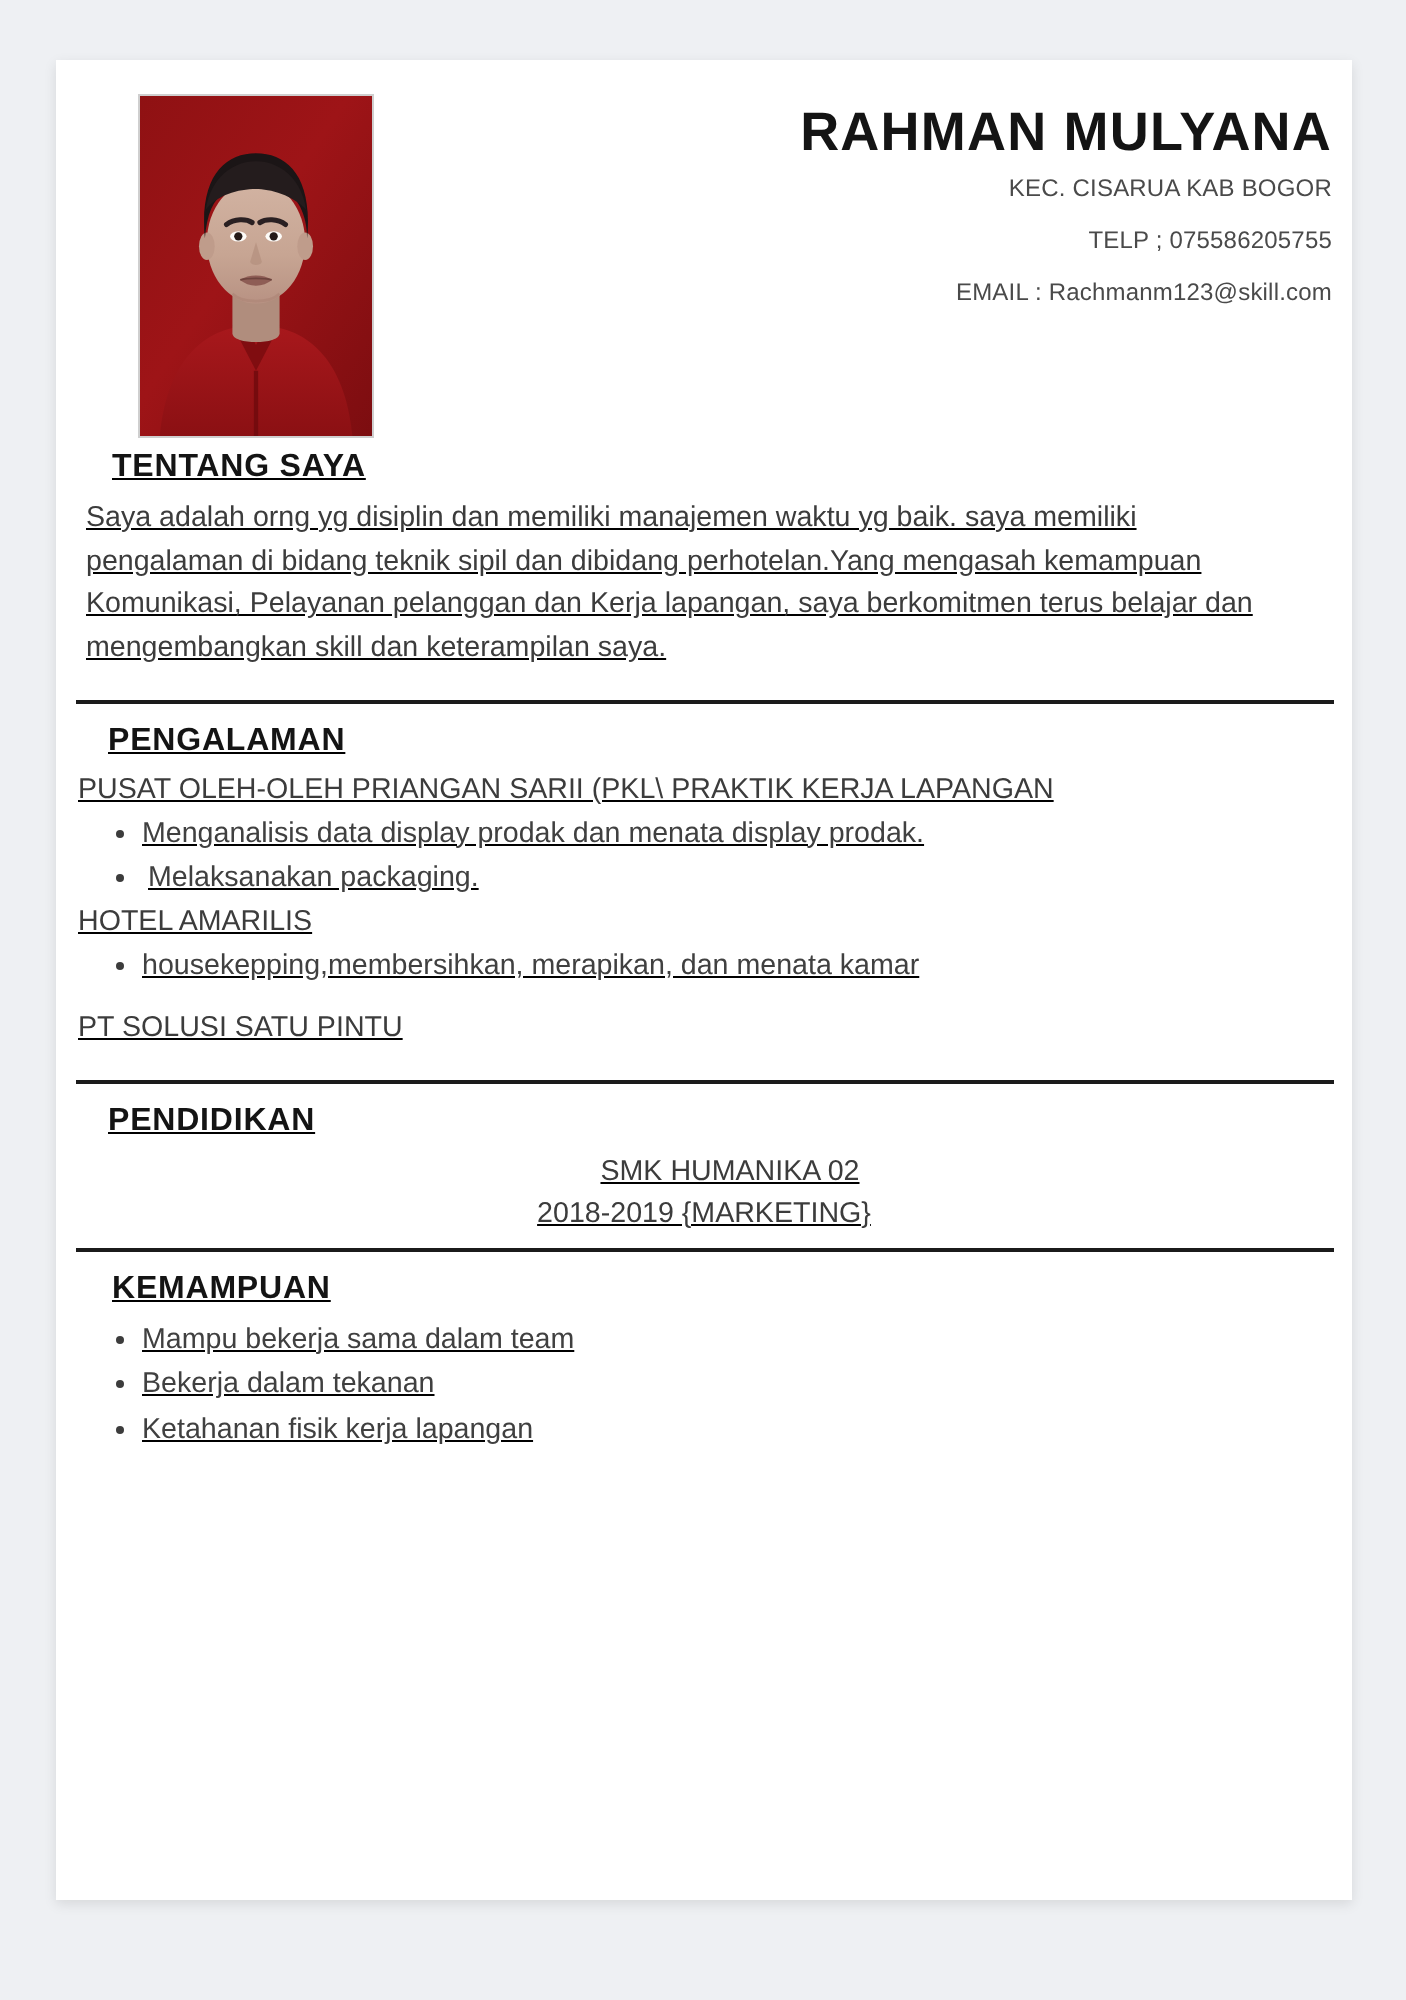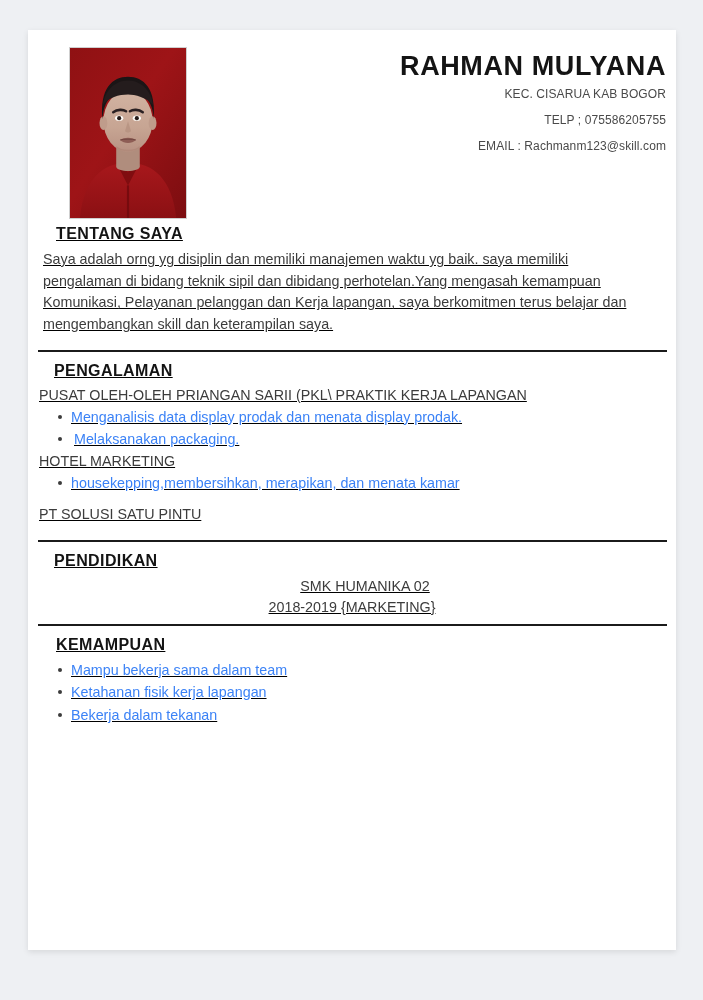--- a/index.html
+++ b/index.html
@@ -109,21 +109,21 @@
   .job-title.gap { margin-top: 12px; }
 
   ul.bullets {
     list-style: none;
     margin: 1px 0 0 0;
     padding: 0;
   }
   ul.bullets li {
     position: relative;
     font-size: 14.3px;
-    color: #3b82f6;
+    color: #404040;
     line-height: 1.45;
     padding-left: 33px;
     margin: 0 0 2px 0;
   }
   ul.bullets li::before {
     content: "";
     position: absolute;
     left: 20px;
     top: 8px;
     width: 4px;
@@ -225,39 +225,39 @@
     <div class="rule"></div>
     <div class="section sp-exp">
       <h2 class="sec-title tight">PENGALAMAN</h2>
 
       <p class="job-title">PUSAT OLEH-OLEH PRIANGAN SARII (PKL\ PRAKTIK KERJA LAPANGAN</p>
       <ul class="bullets">
         <li>Menganalisis data display prodak dan menata display prodak.</li>
         <li class="extra-space"> Melaksanakan packaging.</li>
       </ul>
 
-      <p class="job-title">HOTEL MARKETING</p>
+      <p class="job-title">HOTEL AMARILIS</p>
       <ul class="bullets">
         <li>housekepping,membersihkan, merapikan, dan menata kamar</li>
       </ul>
 
       <p class="job-title gap">PT SOLUSI SATU PINTU</p>
     </div>
 
     <div class="rule"></div>
     <div class="section sp-edu">
       <h2 class="sec-title tight">PENDIDIKAN</h2>
       <p class="edu-line indent">SMK HUMANIKA 02</p>
       <p class="edu-line">2018-2019 {MARKETING}</p>
     </div>
 
     <div class="rule"></div>
     <div class="section">
       <h2 class="sec-title">KEMAMPUAN</h2>
       <ul class="bullets">
         <li>Mampu bekerja sama dalam team</li>
+        <li>Bekerja dalam tekanan</li>
         <li>Ketahanan fisik kerja lapangan</li>
-        <li>Bekerja dalam tekanan</li>
       </ul>
     </div>
 
   </div>
 </div>
 
 </body></html>

